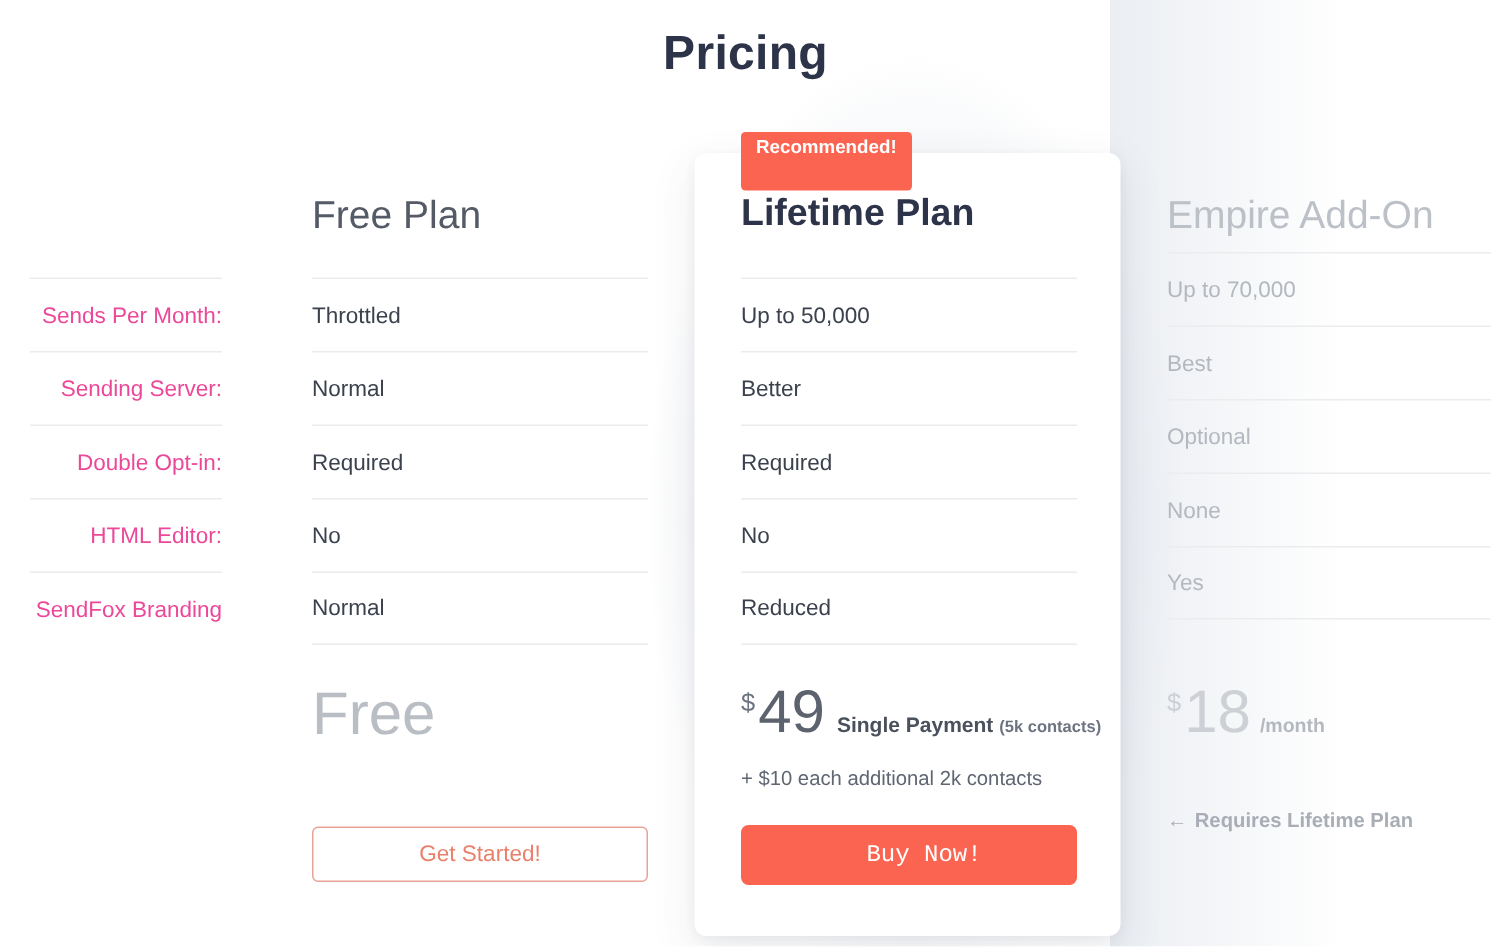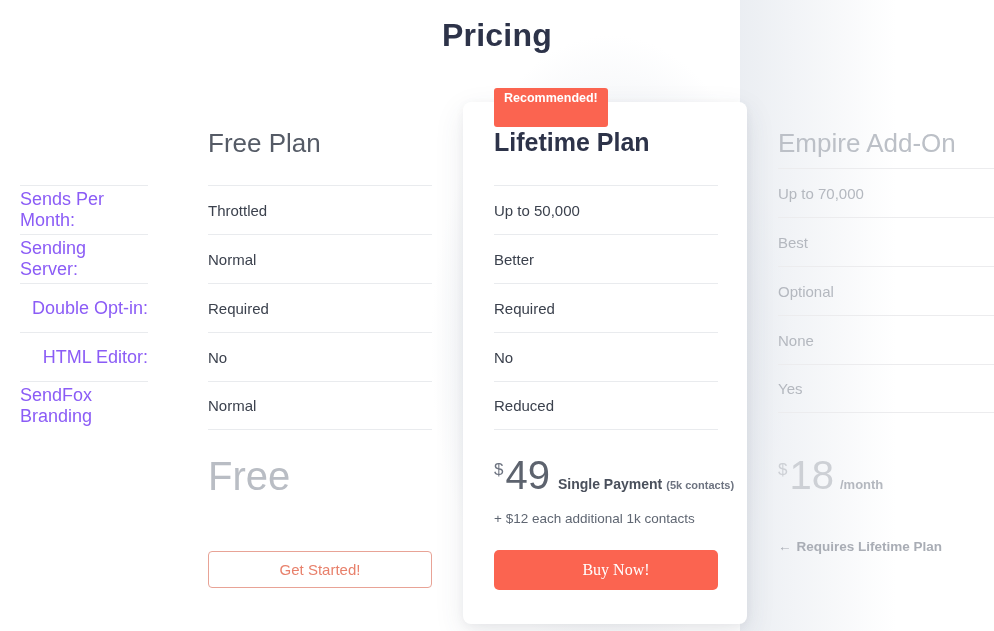--- a/index.html
+++ b/index.html
@@ -74,22 +74,22 @@
     font-size: 15px;
     font-weight: 400;
   }
   .rows .row:last-child { border-bottom: 1px solid #e9ebee; }
 
   
   #labels-col { left: 20px; width: 148px; }
   #labels-col .rows { left: 0; top: 185px; width: 128px; }
   #labels-col .row {
     justify-content: flex-end;
-    color: #8b5cf6;
-    font-size: 18px;
+    color: #ec4899;
+    font-size: 15px;
     padding-right: 0;
   }
   
   #labels-col .rows .row:last-child { border-bottom: none; }
 
   
   #free-col { left: 208px; width: 224px; }
   #free-col .col-head { left: 0; top: 130px; color: #555b66; }
   #free-col .rows { left: 0; top: 185px; width: 224px; }
   #free-col .row { color: #3b414d; }
@@ -189,21 +189,21 @@
     color: #5f6672;
   }
   .btn-solid {
     position: absolute;
     left: 0; top: 550px;
     width: 224px; height: 40px;
     background: #fb6450;
     border: none;
     border-radius: 5px;
     color: #ffffff;
-    font-family: Liberation Serif, serif;
+    font-family: Liberation Mono, monospace;
     font-size: 16px;
     cursor: pointer;
     display: flex;
     align-items: center;
     justify-content: center;
     padding-left: 20px;
   }
 
   
   #empire-col { left: 778px; width: 216px; }
@@ -270,21 +270,21 @@
     <div class="row">No</div>
     <div class="row">Reduced</div>
   </div>
 
   <div class="price-big">
     <span class="cur">$</span>
     <span class="amt">49</span>
     <span class="per">Single Payment</span>
     <span class="per-sub">(5k contacts)</span>
   </div>
-  <div class="fineprint">+ $12 each additional 1k contacts</div>
+  <div class="fineprint">+ $10 each additional 2k contacts</div>
   <button class="btn-solid">Buy Now!</button>
 </div>
 
 <div class="col" id="empire-col">
   <div class="col-head">Empire Add-On</div>
   <div class="rows">
     <div class="row">Up to 70,000</div>
     <div class="row">Best</div>
     <div class="row">Optional</div>
     <div class="row">None</div>

